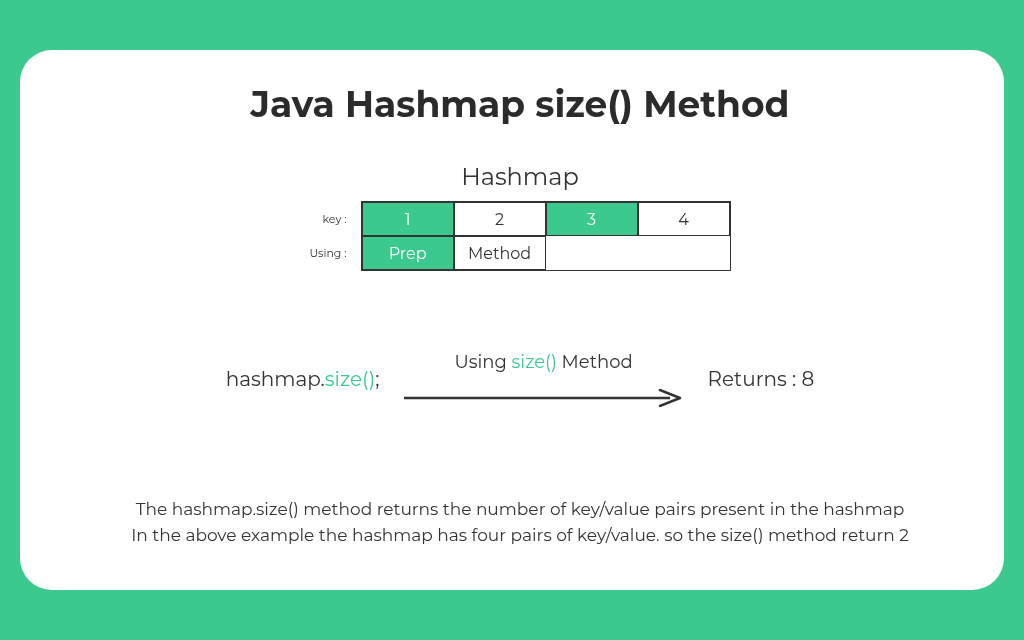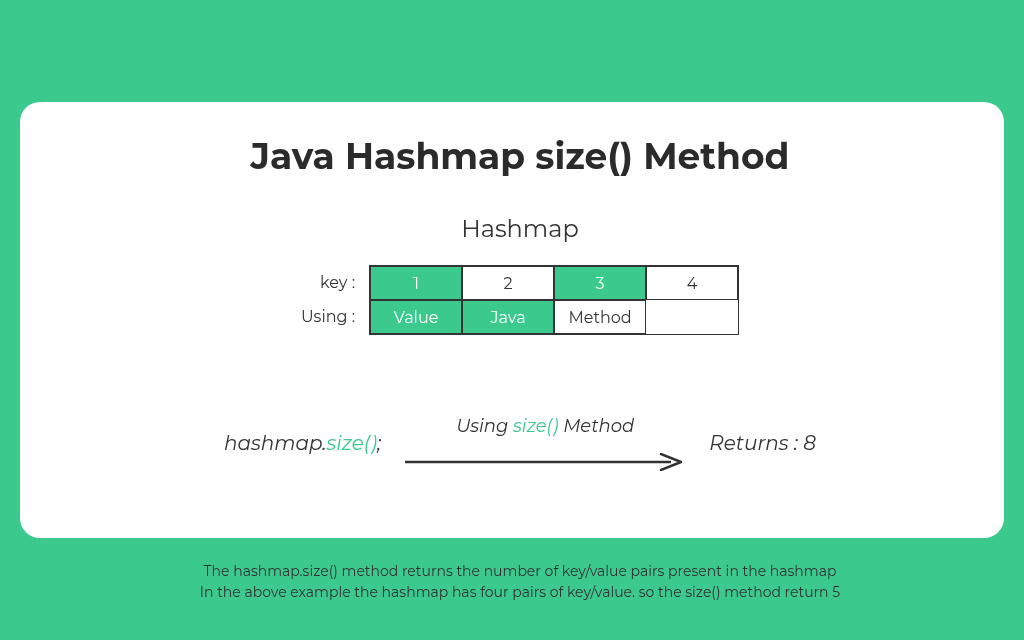--- a/index.html
+++ b/index.html
@@ -7,52 +7,52 @@
     width: 1024px;
     height: 640px;
     background: #3cc98e;
     font-family: 'Segoe UI', Montserrat, Arial, sans-serif;
     display: flex;
     align-items: center;
     justify-content: center;
   }
   .card {
     width: 984px;
-    height: 436px;
+    height: 540px;
     background: #ffffff;
-    border-radius: 20px;
+    border-radius: 32px;
     padding: 32px 24px 28px 40px;
     color: #333;
     position: relative;
   }
   .title {
     text-align: center;
     font-size: 36px;
     font-weight: 700;
     color: #2b2b2b;
     margin-bottom: 36px;
   }
   .hashmap-section {
     text-align: center;
     margin-bottom: 80px;
   }
   .hashmap-label {
     font-size: 24px;
     color: #333;
-    margin-bottom: 22px;
+    margin-bottom: 10px;
   }
   .table-wrap {
     display: inline-flex;
     align-items: center;
     gap: 10px;
   }
   .row-labels {
     display: flex;
     flex-direction: column;
-    font-size: 16px;
+    font-size: 11px;
     color: #333;
     text-align: right;
   }
   .row-labels span {
     height: 34px;
     line-height: 34px;
     padding-right: 4px;
   }
   .grid {
     display: grid;
@@ -75,41 +75,40 @@
   }
 
   .flow {
     display: flex;
     align-items: center;
     justify-content: center;
     gap: 24px;
     margin-bottom: 90px;
     font-size: 20px;
     color: #333;
-    font-style: italic;
   }
   .code-call .method { color: #3cc98e; }
   .arrow-block {
     display: flex;
     flex-direction: column;
     align-items: center;
     gap: 16px;
   }
   .arrow-caption {
     font-size: 18px;
     color: #333;
   }
   .arrow-caption .method { color: #3cc98e; }
   .arrow {
     width: 280px;
     height: 18px;
   }
   .desc {
     text-align: center;
-    font-size: 14px;
+    font-size: 17px;
     line-height: 1.5;
     color: #333;
   }
 </style>
 </head>
 <body>
 
 <div class="card">
 
   <h1 class="title">Java Hashmap size() Method</h1>
@@ -119,22 +118,21 @@
     <div class="table-wrap">
       <div class="row-labels">
         <span>key :</span>
         <span>Using :</span>
       </div>
       <div class="grid" id="hashmap-grid">
           <div class="cell hl">1</div>
           <div class="cell">2</div>
           <div class="cell hl">3</div>
           <div class="cell">4</div>
-          <div class="cell hl">Value</div>
-          <div class="cell hl">Java</div>
+          <div class="cell hl">Prep</div>
           <div class="cell">Method</div>
         </div>
     </div>
   </div>
 
   <div class="flow">
     <div class="code-call">
       <span>hashmap.</span><span class="method">size()</span><span>;</span>
     </div>
     <div class="arrow-block">
@@ -144,16 +142,16 @@
       <svg class="arrow" viewBox="0 0 280 18">
         <line x1="0" y1="9" x2="266" y2="9" stroke="#333" stroke-width="2.5"></line>
         <polyline points="256,1 276,9 256,17" fill="none" stroke="#333" stroke-width="2.5" stroke-linecap="round" stroke-linejoin="round"></polyline>
       </svg>
     </div>
     <div>Returns : 8</div>
   </div>
 
   <div class="desc">
     <div>The hashmap.size() method returns the number of key/value pairs present in the hashmap</div>
-    <div>In the above example the hashmap has four pairs of key/value. so the size() method return 5</div>
+    <div>In the above example the hashmap has four pairs of key/value. so the size() method return 2</div>
   </div>
 
 </div>
 
 </body></html>

